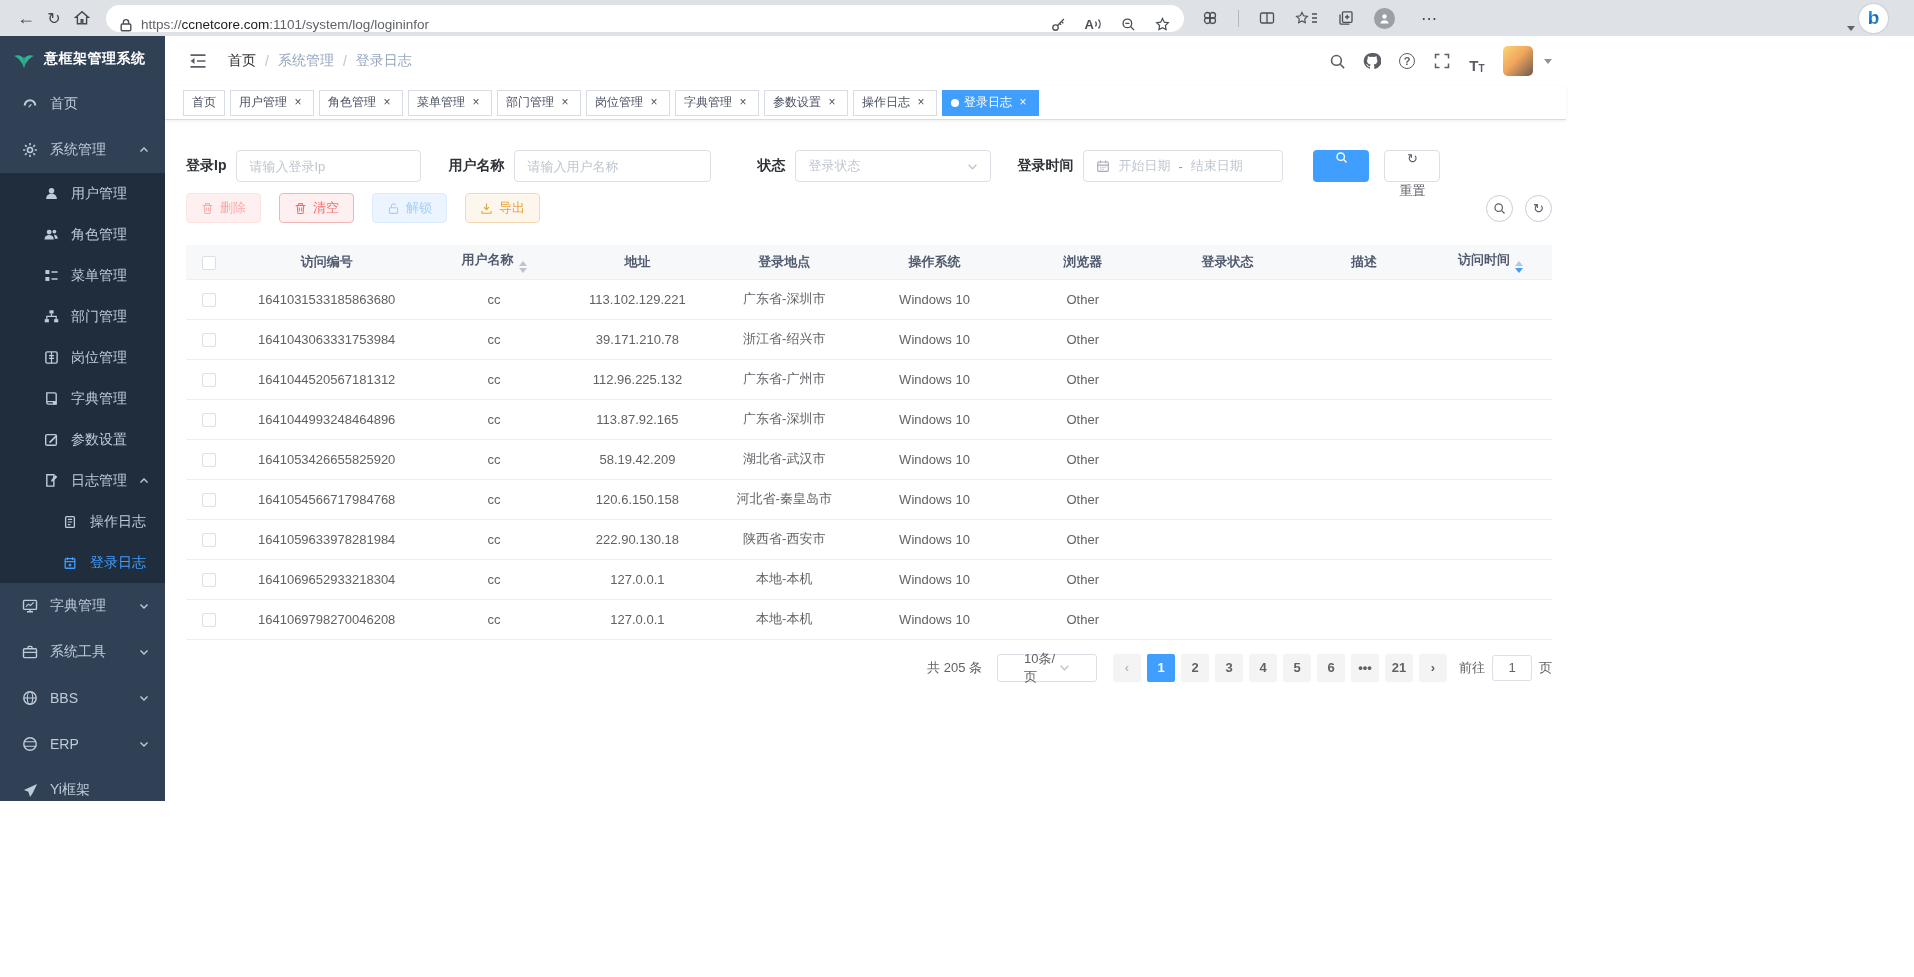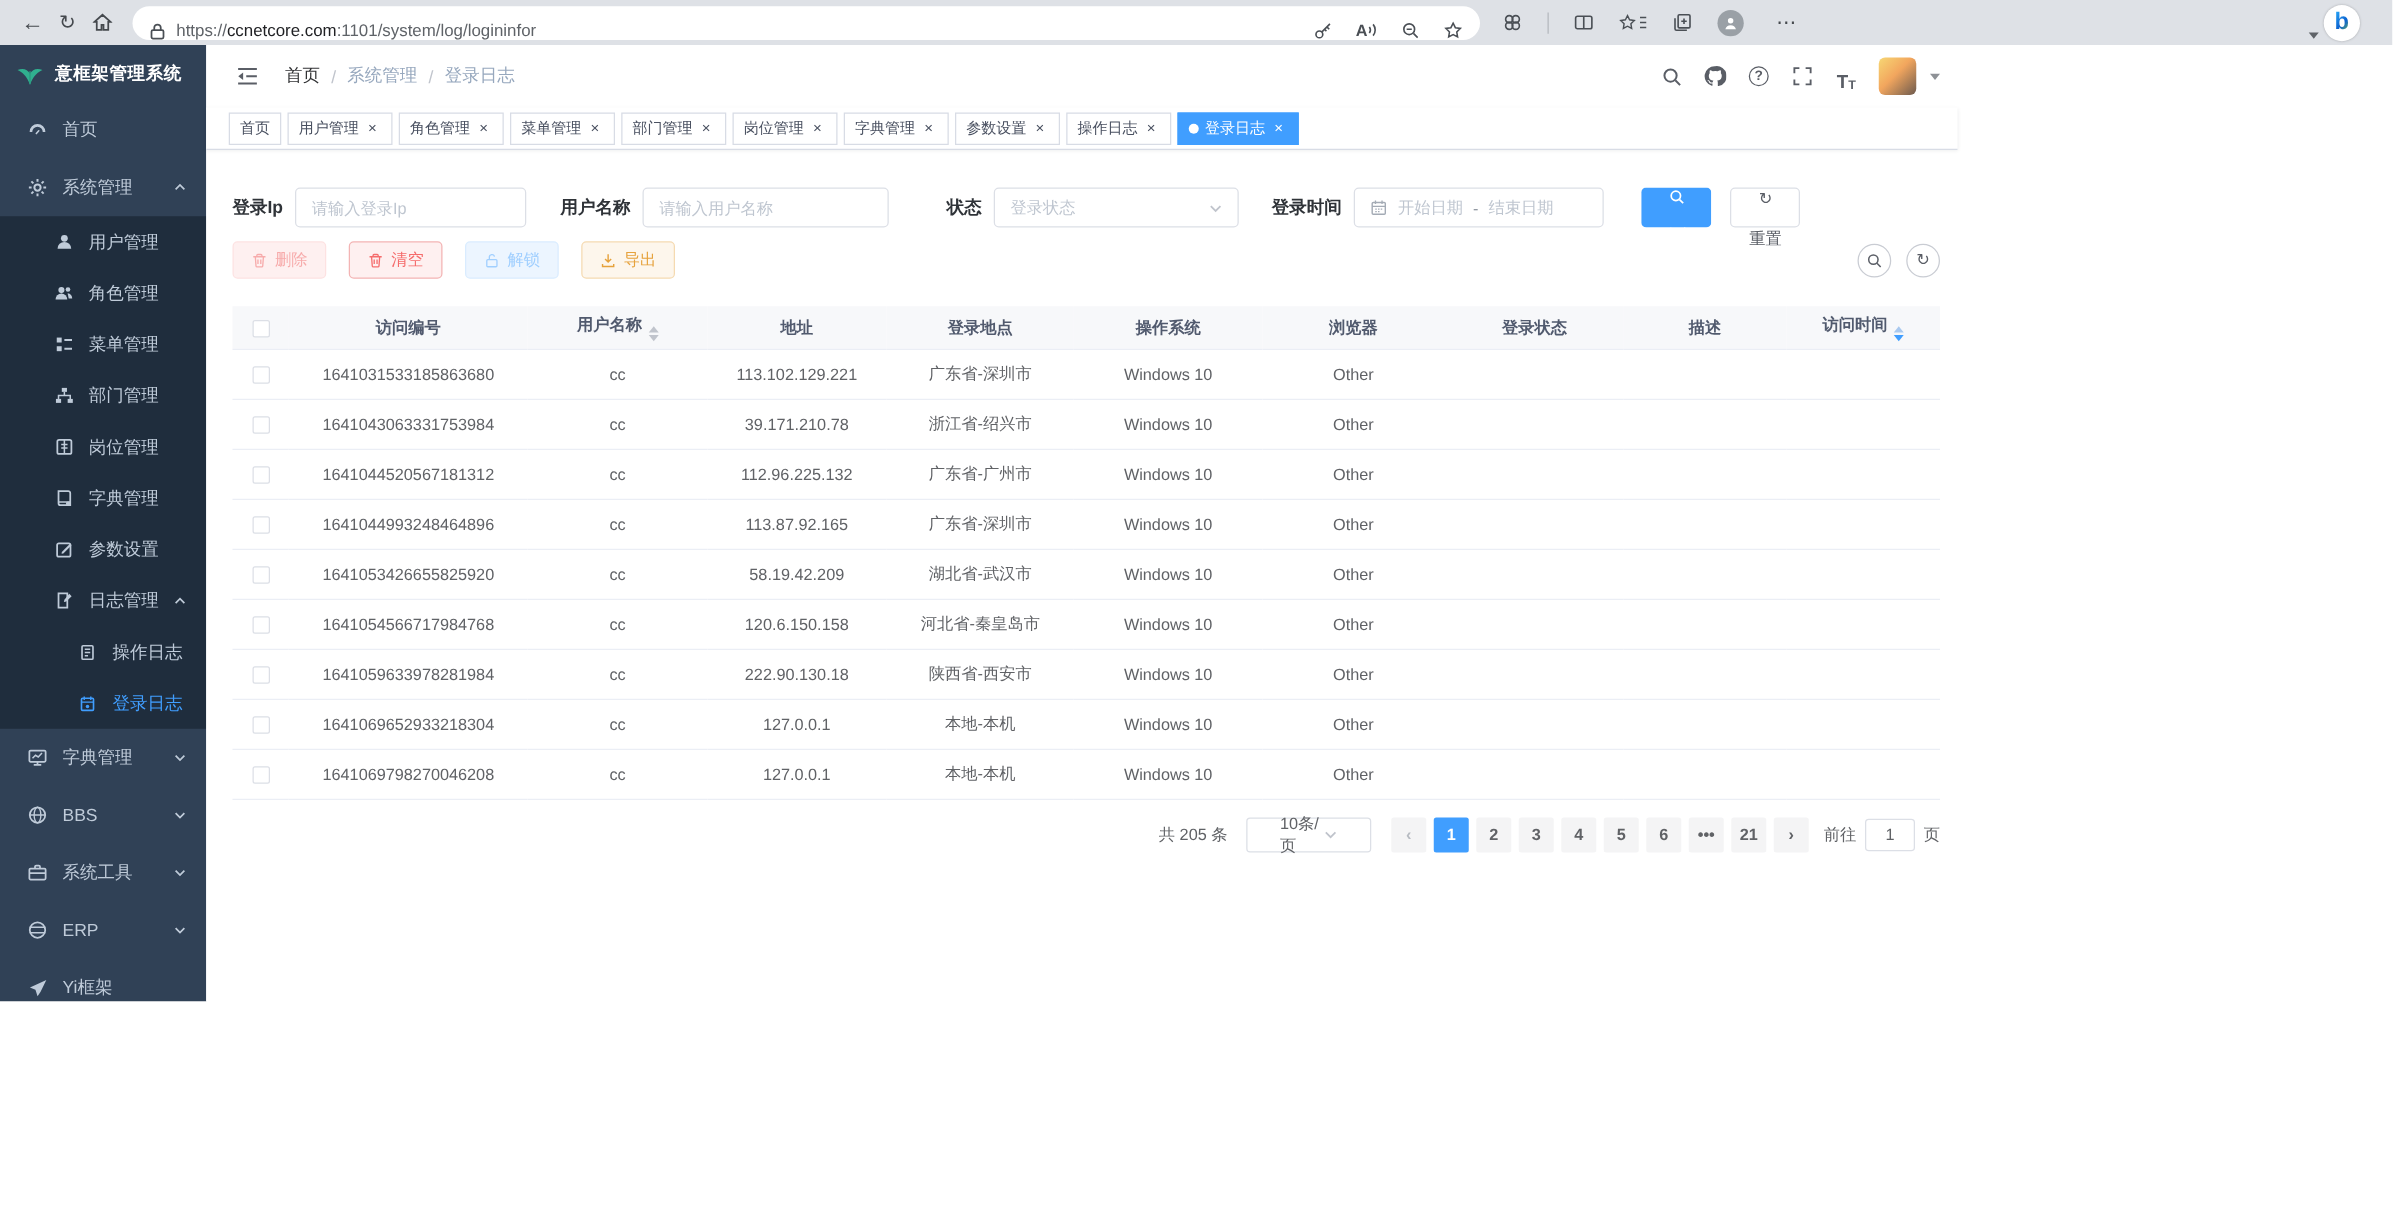--- a/index.html
+++ b/index.html
@@ -343,40 +343,40 @@
         <span>字典管理</span>
         <span class="chev">
             <svg width="10" height="10" viewBox="0 0 10 10">
               <path d="M1.5 3.5L5 7l3.5-3.5" fill="none" stroke="currentColor" stroke-width="1.4"></path>
             </svg>
           </span>
       </div>
       <div class="mi-row">
         <span class="ic">
             <svg width="16" height="16" viewBox="0 0 16 16">
+              <rect x="1.5" y="4.8" width="13" height="8.8" rx="1" fill="none" stroke="currentColor" stroke-width="1.4"></rect>
+              <path d="M6 4.8V3.4a1 1 0 0 1 1-1h2a1 1 0 0 1 1 1v1.4M1.5 8.4h13" stroke="currentColor" stroke-width="1.4" fill="none"></path>
+            </svg>
+          </span>
+        <span>系统工具</span>
+        <span class="chev">
+            <svg width="10" height="10" viewBox="0 0 10 10">
+              <path d="M1.5 3.5L5 7l3.5-3.5" fill="none" stroke="currentColor" stroke-width="1.4"></path>
+            </svg>
+          </span>
+      </div>
+      <div class="mi-row">
+        <span class="ic">
+            <svg width="16" height="16" viewBox="0 0 16 16">
               <circle cx="8" cy="8" r="6.2" fill="none" stroke="currentColor" stroke-width="1.4"></circle>
               <ellipse cx="8" cy="8" rx="2.7" ry="6.2" fill="none" stroke="currentColor" stroke-width="1.1"></ellipse>
               <path d="M1.8 8h12.4" stroke="currentColor" stroke-width="1.1"></path>
             </svg>
           </span>
         <span>BBS</span>
-        <span class="chev">
-            <svg width="10" height="10" viewBox="0 0 10 10">
-              <path d="M1.5 3.5L5 7l3.5-3.5" fill="none" stroke="currentColor" stroke-width="1.4"></path>
-            </svg>
-          </span>
-      </div>
-      <div class="mi-row">
-        <span class="ic">
-            <svg width="16" height="16" viewBox="0 0 16 16">
-              <rect x="1.5" y="4.8" width="13" height="8.8" rx="1" fill="none" stroke="currentColor" stroke-width="1.4"></rect>
-              <path d="M6 4.8V3.4a1 1 0 0 1 1-1h2a1 1 0 0 1 1 1v1.4M1.5 8.4h13" stroke="currentColor" stroke-width="1.4" fill="none"></path>
-            </svg>
-          </span>
-        <span>系统工具</span>
         <span class="chev">
             <svg width="10" height="10" viewBox="0 0 10 10">
               <path d="M1.5 3.5L5 7l3.5-3.5" fill="none" stroke="currentColor" stroke-width="1.4"></path>
             </svg>
           </span>
       </div>
       <div class="mi-row">
         <span class="ic">
             <svg width="16" height="16" viewBox="0 0 16 16">
               <circle cx="8" cy="8" r="6.2" fill="none" stroke="currentColor" stroke-width="1.4"></circle>

